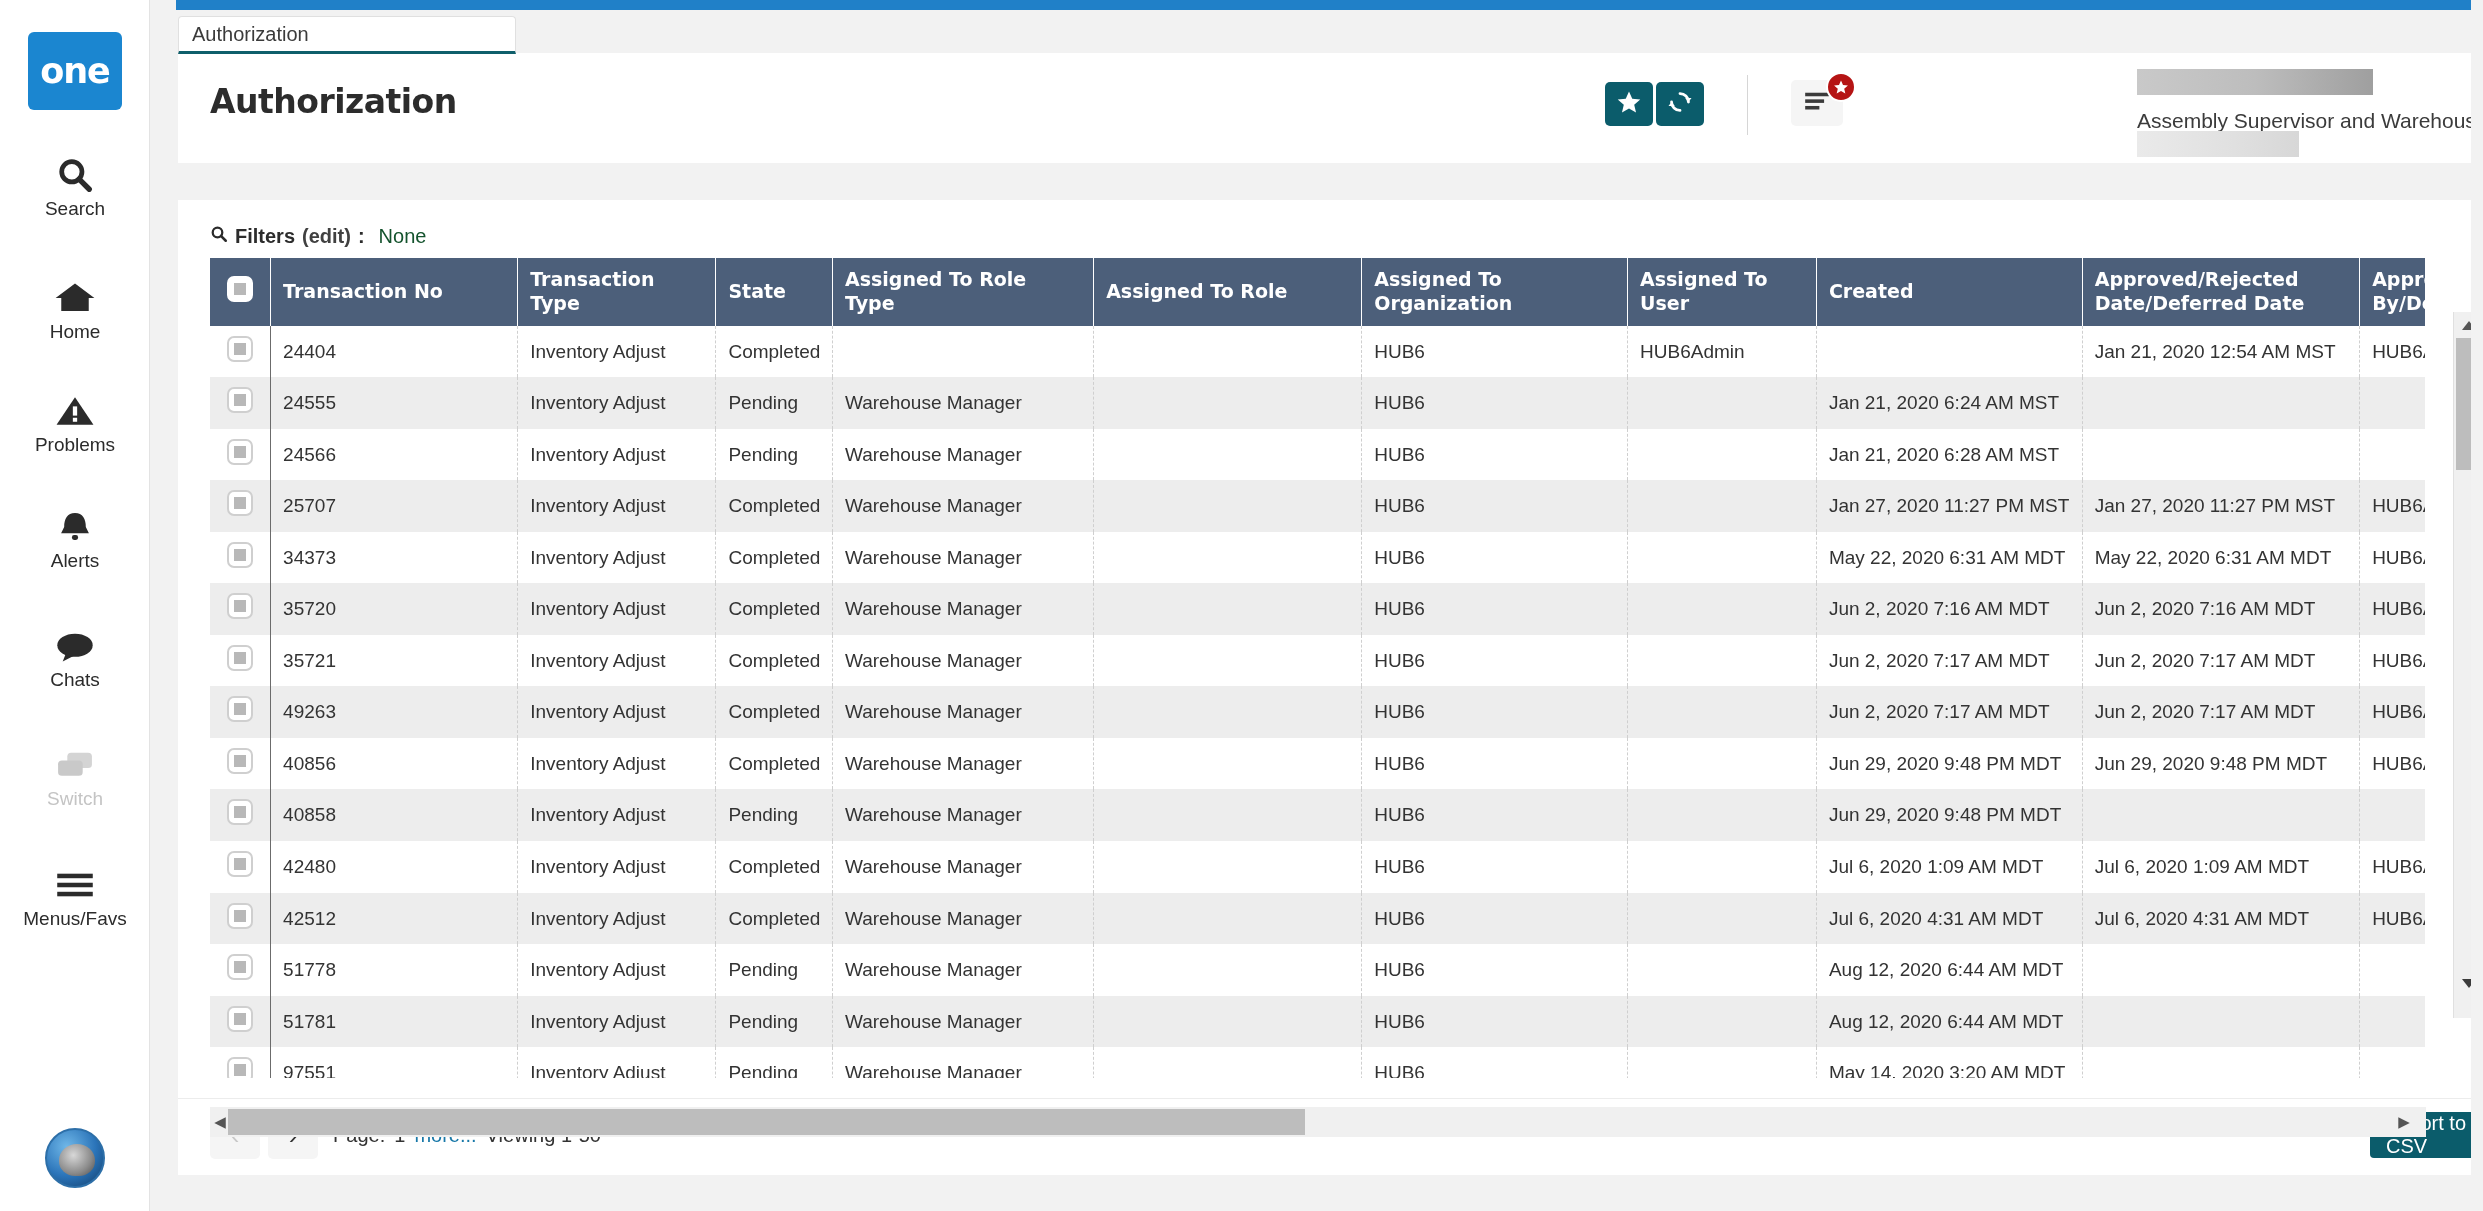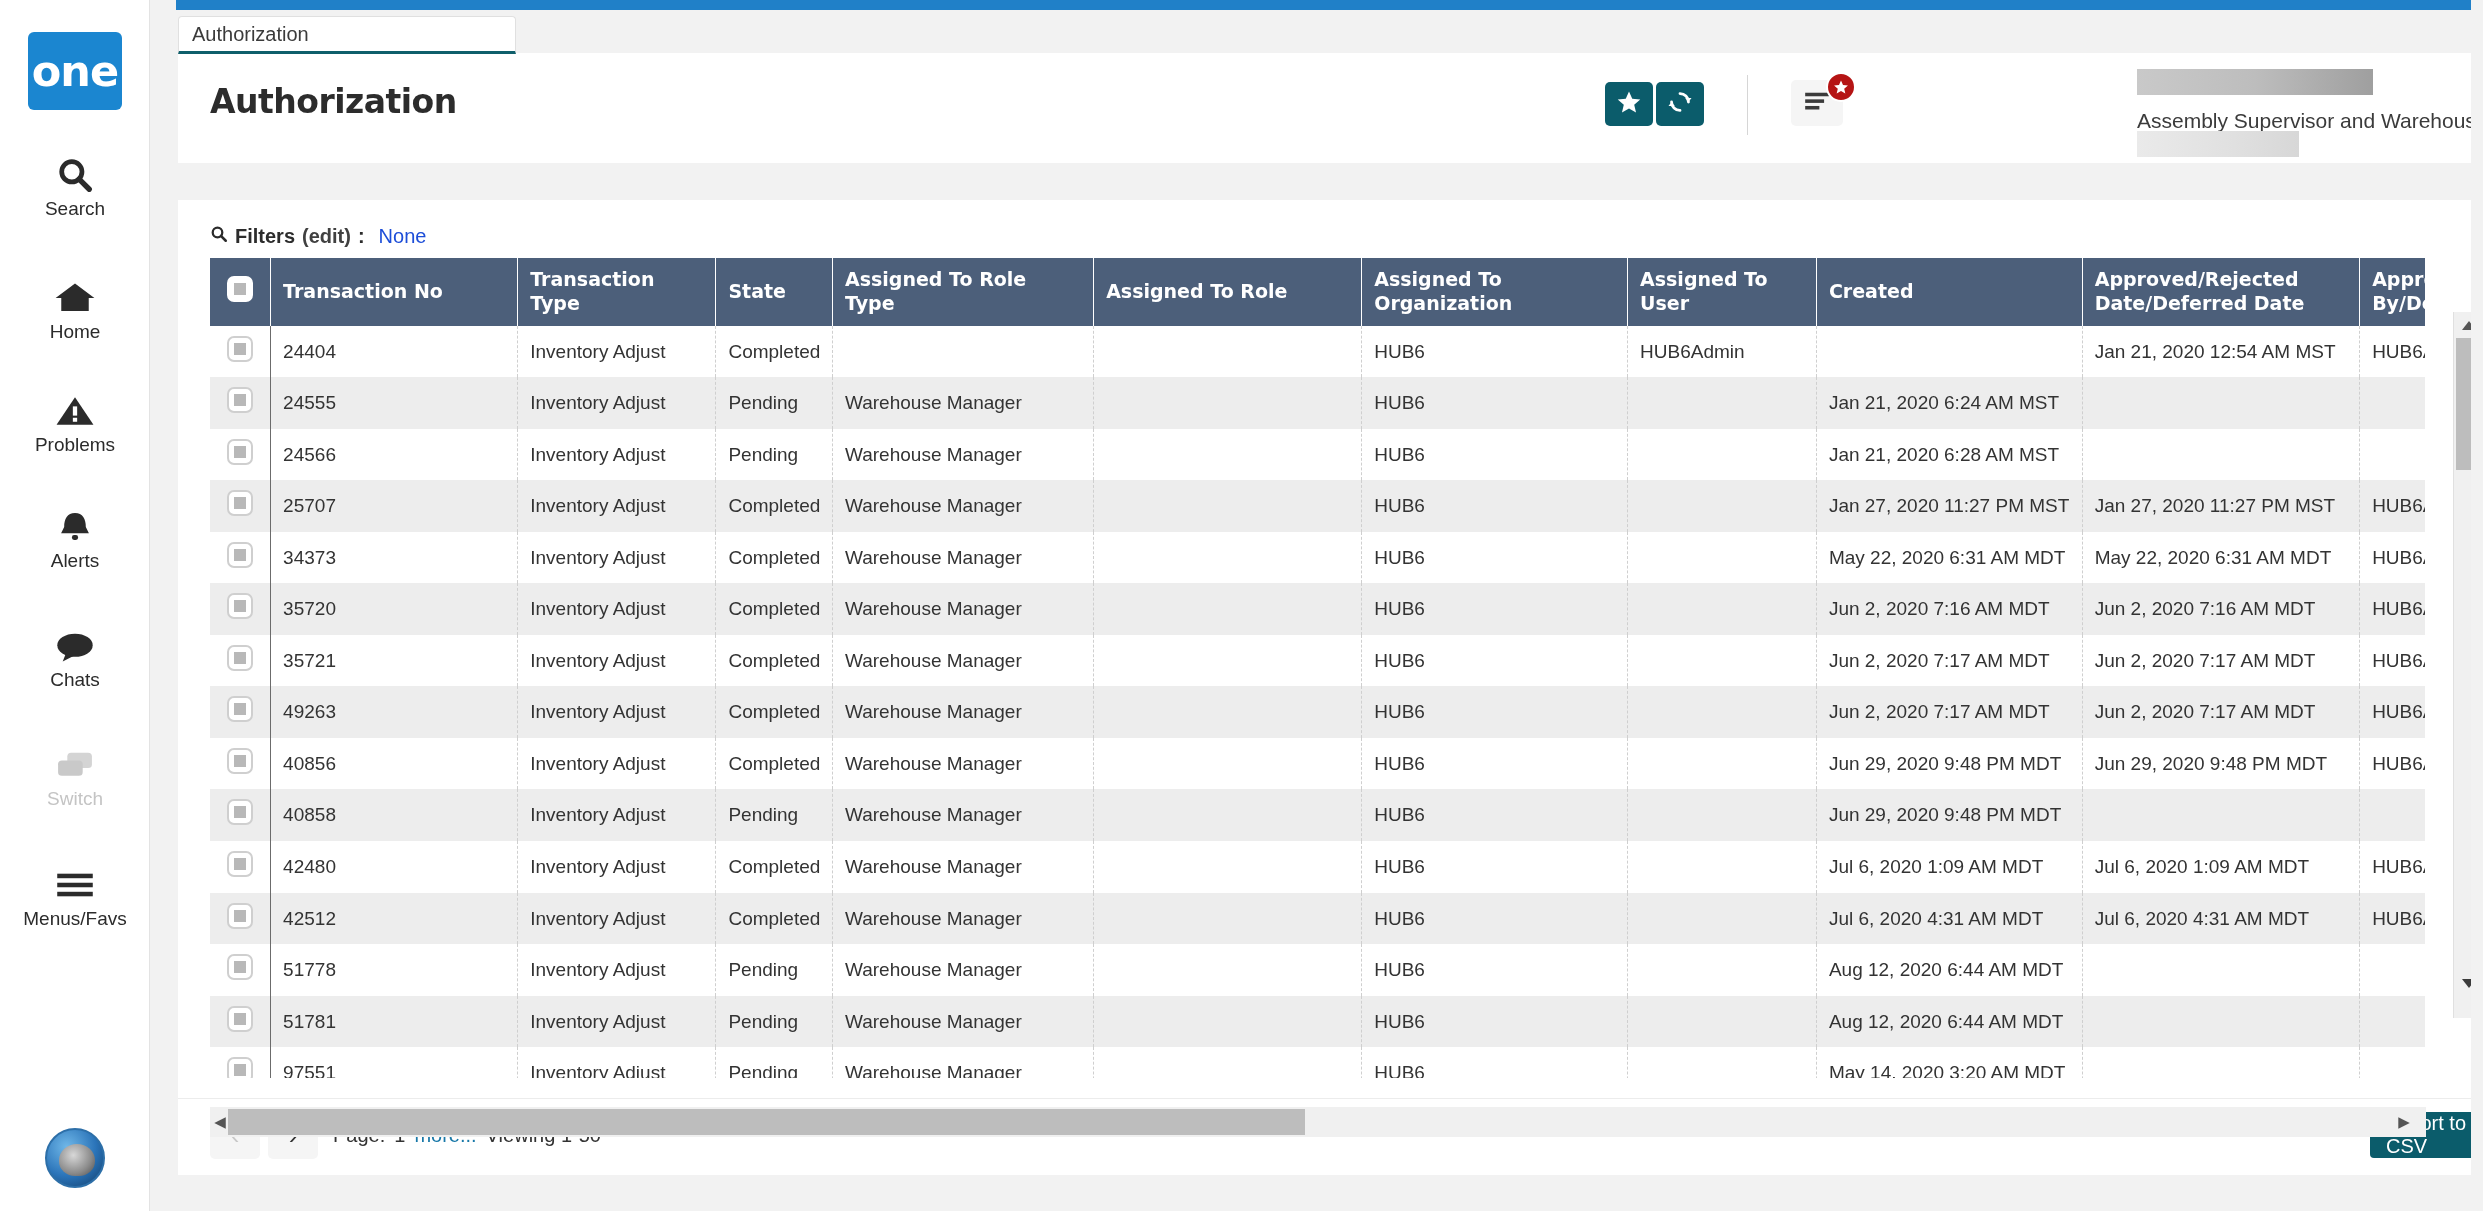--- a/index.html
+++ b/index.html
@@ -19,21 +19,21 @@
     z-index: 30;
   }
   #brand-logo {
     position: absolute; left: 28px; top: 32px;
     width: 94px; height: 78px;
     background: #1b86d0;
     border-radius: 6px;
     display: flex; align-items: center; justify-content: center;
   }
   #brand-logo .logo-text {
-    color: #ffffff; font-size: 43px; font-weight: 700;
+    color: #ffffff; font-size: 35px; font-weight: 700;
     letter-spacing: -1px; line-height: 1;
     font-family: "DejaVu Sans", sans-serif;
   }
   .nav-item {
     position: absolute; left: 0; width: 150px;
     display: flex; flex-direction: column; align-items: center;
     cursor: pointer;
   }
   .nav-icon { height: 42px; display:flex; align-items:center; justify-content:center; }
   .nav-label {
@@ -142,21 +142,21 @@
   }
   #filters-row {
     position: absolute; left: 32px; top: 25px;
     display: flex; align-items: center; gap: 7px;
     font-size: 20px;
     text-align: center;
   }
   #filters-label { font-weight: 700; color: #2c2c2c; }
   #filters-edit-link { color: #404040; cursor: pointer; font-weight: 700; }
   #filters-colon { color: #2c2c2c; font-weight: 700; }
-  #filters-value { color: #1d4ed8; margin-left: 7px; }
+  #filters-value { color: #14532d; margin-left: 7px; }
 
   
   #table-viewport {
     position: absolute; left: 32px; top: 58px;
     width: 2215px; height: 820px;
     overflow: hidden;
   }
   table.grid {
     border-collapse: collapse;
     table-layout: fixed;

